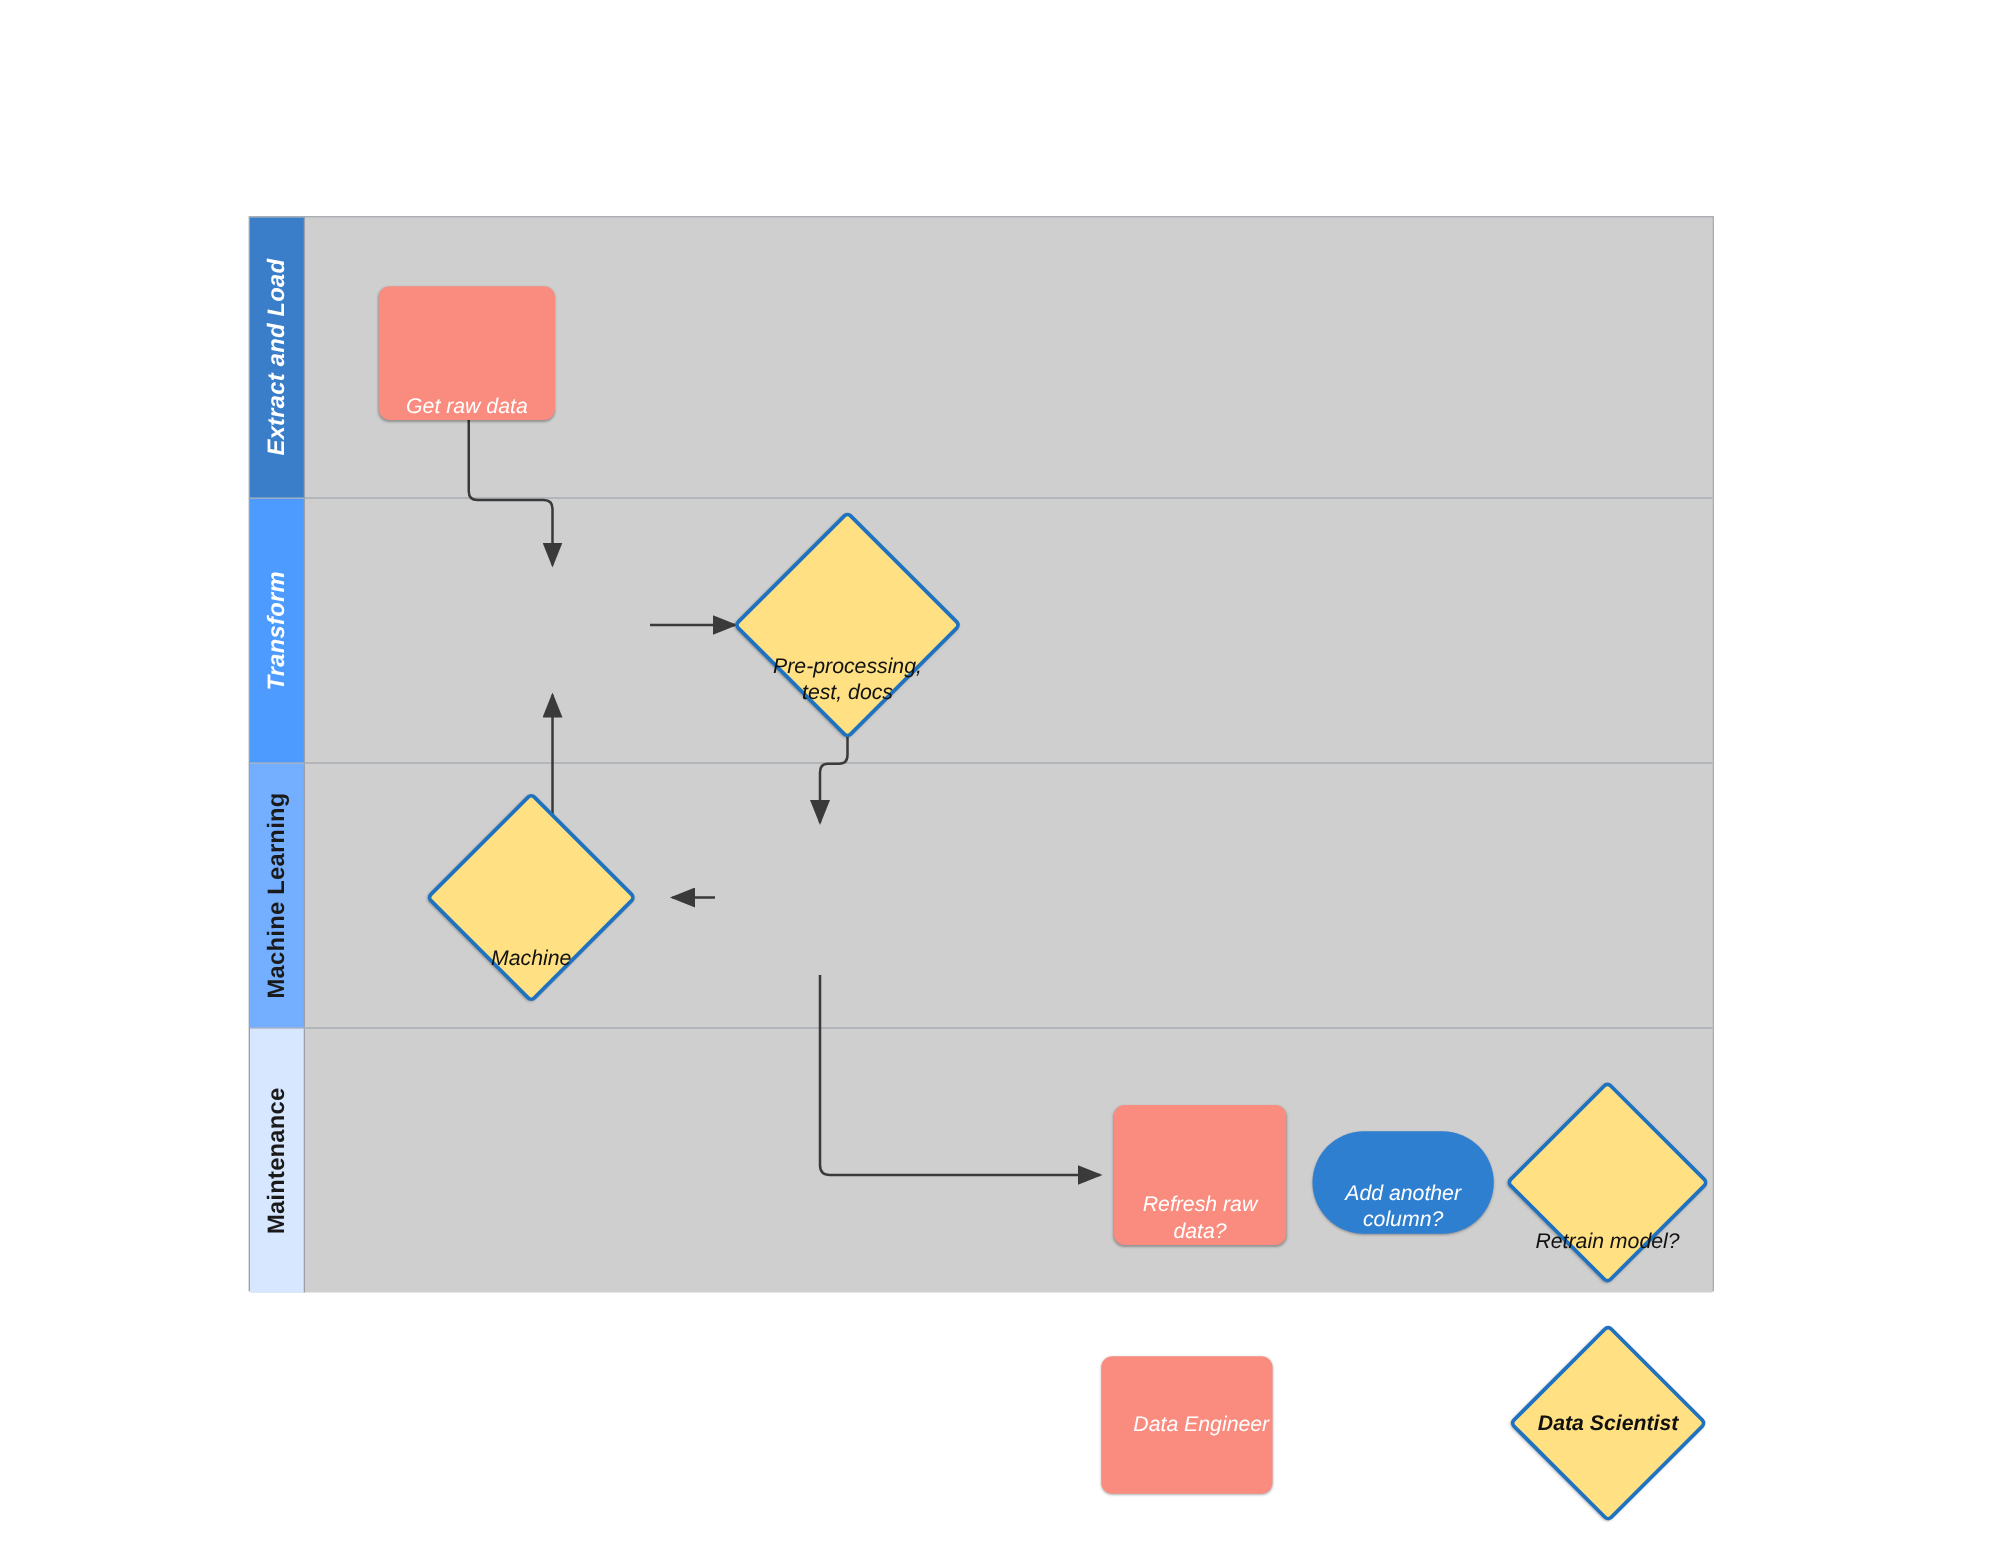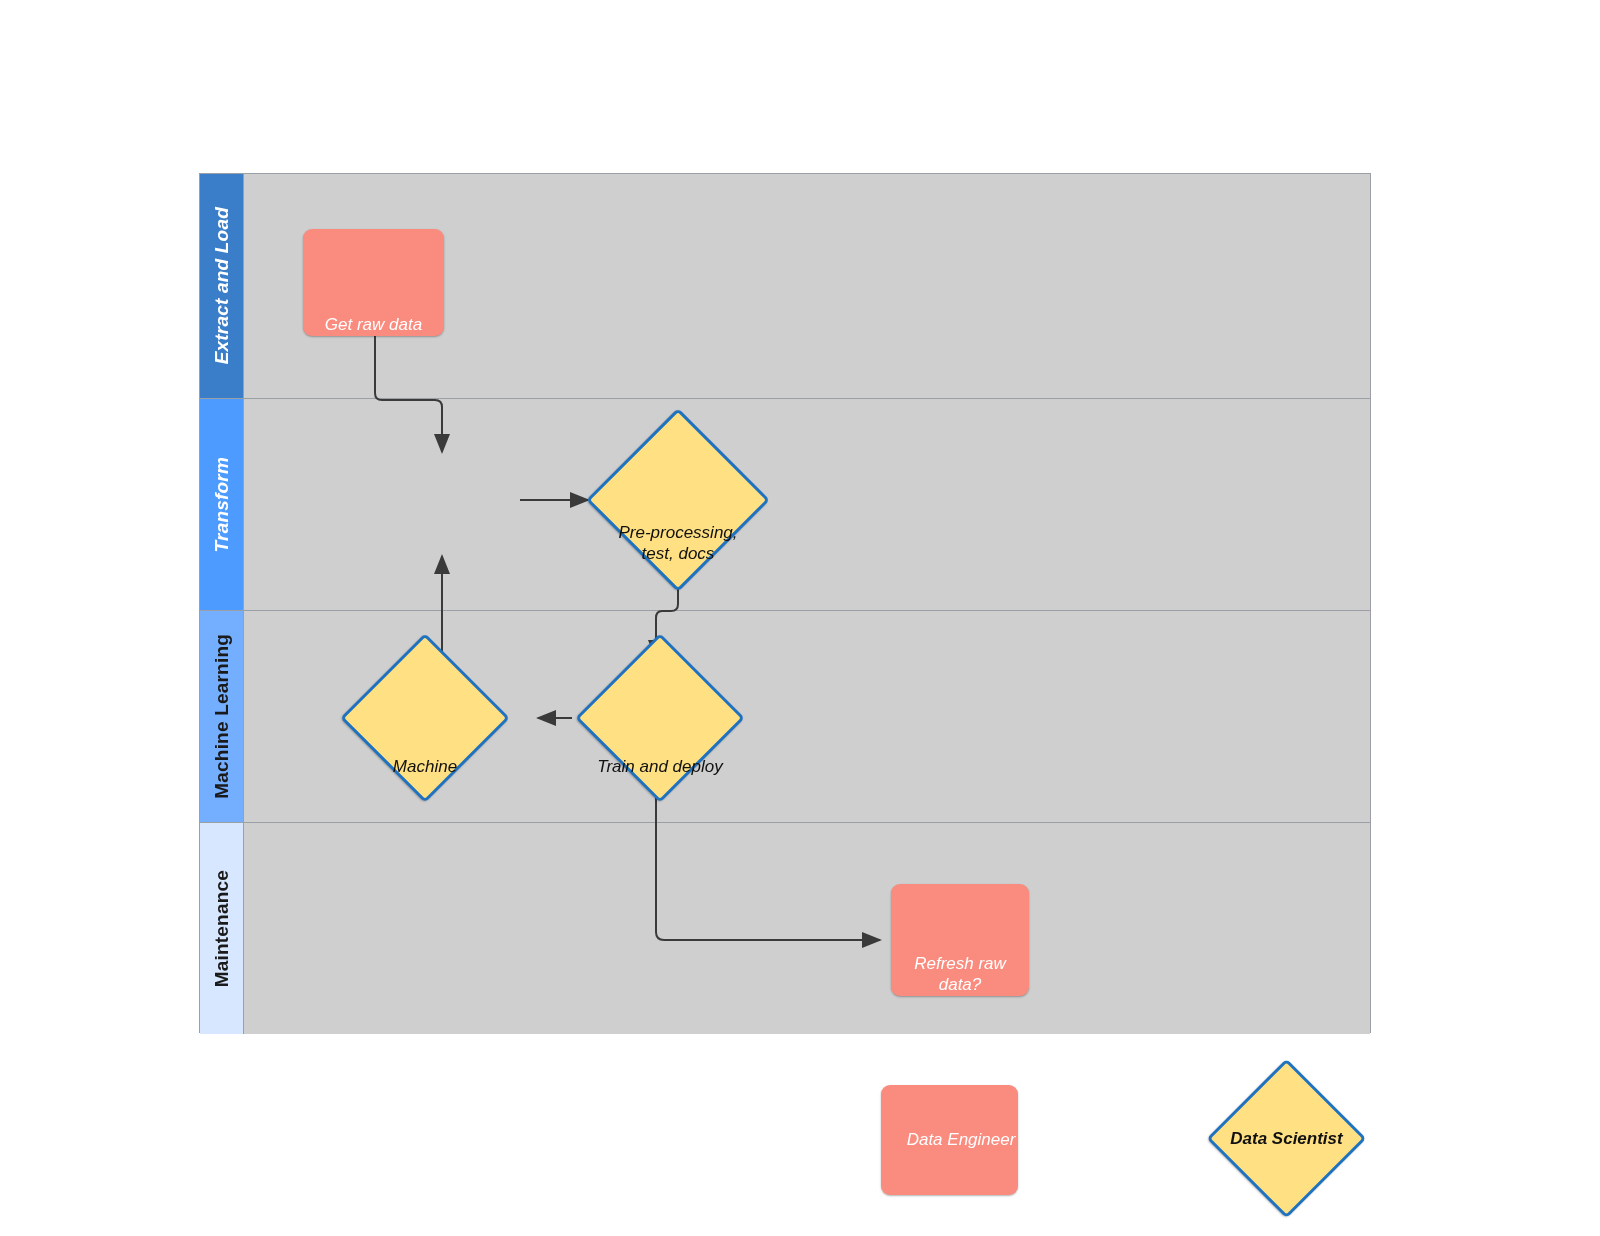--- a/index.html
+++ b/index.html
@@ -137,30 +137,33 @@
   <div class="node n-diamond" style="left:613px;top:435px;width:130px;height:130px;">
     <div class="dia"></div>
     <span class="dlabel wrap" style="width:124px;">Pre-processing, test, docs</span>
   </div>
 
   <div class="node n-diamond" style="left:365px;top:658px;width:120px;height:120px;">
     <div class="dia"></div>
     <span class="dlabel">Machine</span>
   </div>
 
-  <div class="node n-diamond" style="left:600px;top:658px;width:120px;height:120px;">
-    <div class="dia"></div>
-    <span class="dlabel">Train and deploy</span>
-  </div>
 
   <div class="node n-rect" style="left:891px;top:884px;width:138px;height:112px;padding:0 10px;">
     <span>Refresh raw data?</span>
   </div>
 
+  <div class="node n-pill" style="left:1050px;top:905px;width:145px;height:82px;padding:0 12px;">
+    <span>Add another column?</span>
+  </div>
 
+  <div class="node n-diamond" style="left:1228px;top:888px;width:116px;height:116px;">
+    <div class="dia"></div>
+    <span class="dlabel">Retrain model?</span>
+  </div>
 
   <div class="legend">
 
     <div class="lg n-rect" style="left:881px;top:1085px;width:137px;height:110px;padding-left:23px;">
       <span>Data Engineer</span>
     </div>
 
 
     <div class="lg n-diamond" style="left:1230px;top:1082px;width:113px;height:113px;position:absolute;font-weight:bold;">
       <div class="dia"></div>

